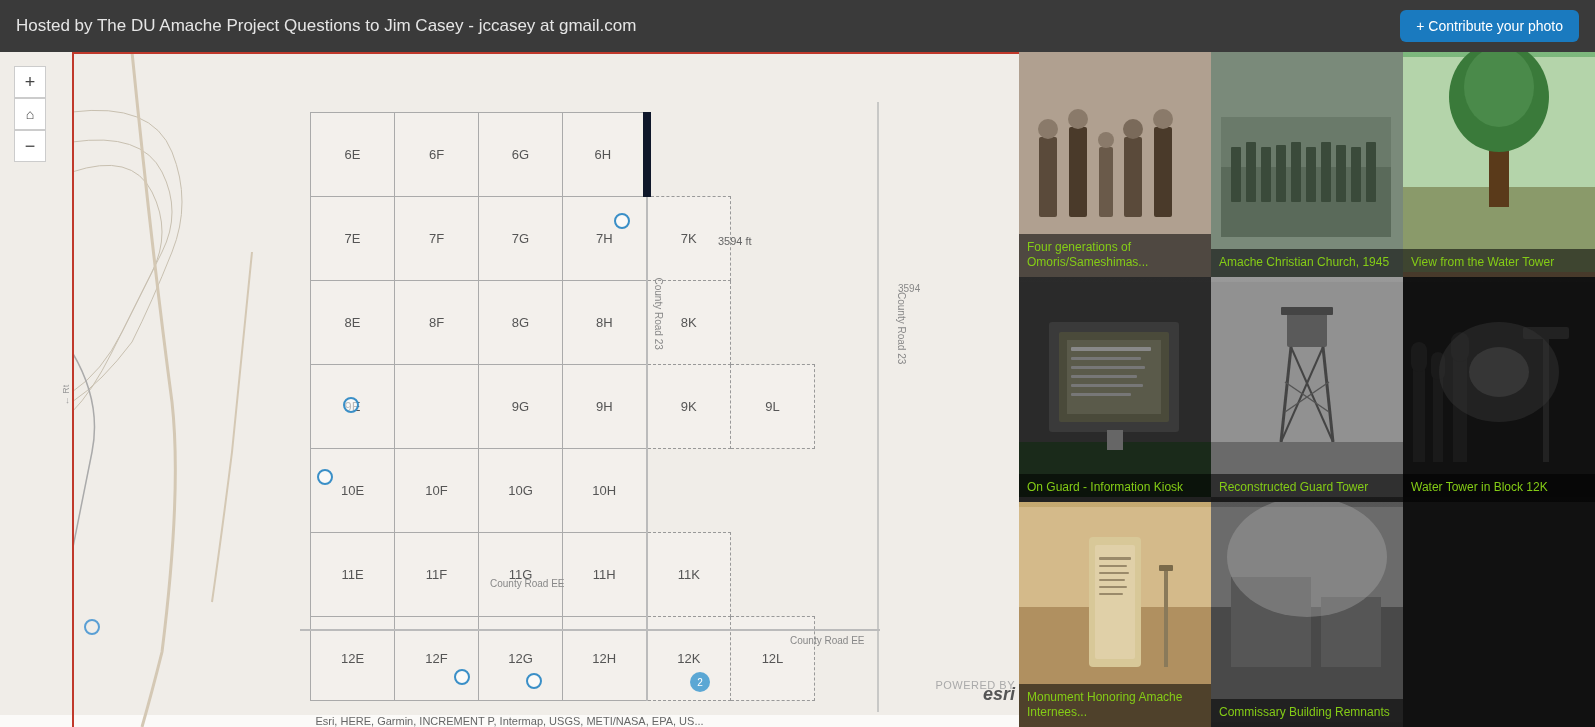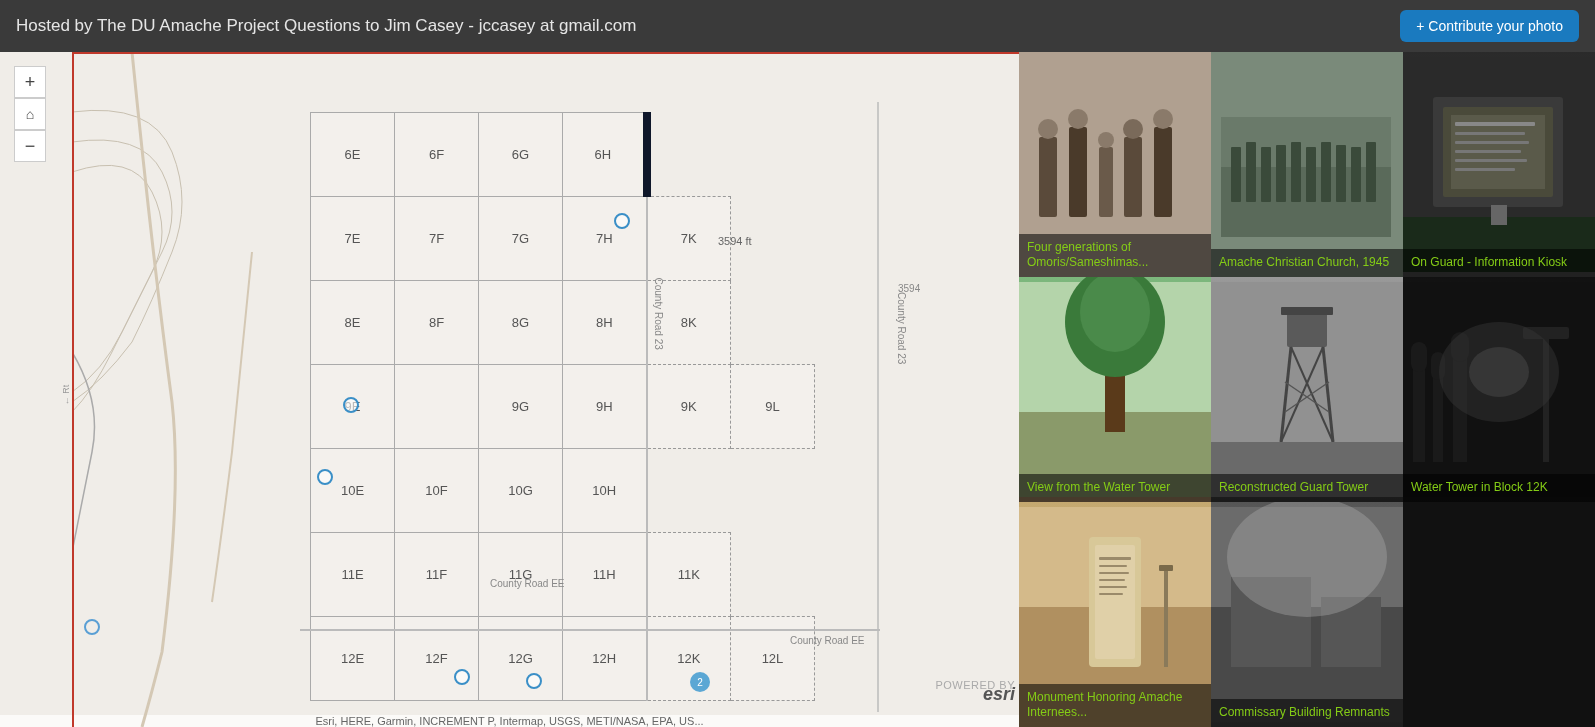--- a/index.html
+++ b/index.html
@@ -440,20 +440,37 @@
           <rect x="110" y="85" width="10" height="60" rx="1" fill="#3a4a3a"></rect>
           <rect x="125" y="88" width="10" height="57" rx="1" fill="#3a4a3a"></rect>
           <rect x="140" y="90" width="10" height="55" rx="1" fill="#3a4a3a"></rect>
           <rect x="155" y="85" width="10" height="60" rx="1" fill="#3a4a3a"></rect>
         </svg>
       </div>
       <div class="photo-caption">Amache Christian Church, 1945</div>
     </div>
 
     <div class="photo-tile">
+      <div class="img-sim sim-tree">
+        <svg width="100%" height="100%" viewBox="0 0 192 215" style="position:absolute;top:0;left:0;">
+          <rect width="192" height="215" fill="#8aaa7a"></rect>
+
+          <rect width="192" height="130" fill="#b4d4aa"></rect>
+
+          <rect y="130" width="192" height="85" fill="#8a9a6a"></rect>
+
+          <rect x="86" y="30" width="20" height="120" fill="#5a3a1a"></rect>
+          <ellipse cx="96" cy="40" rx="50" ry="55" fill="#3a7a3a"></ellipse>
+          <ellipse cx="96" cy="30" rx="35" ry="40" fill="#4a8a4a"></ellipse>
+        </svg>
+      </div>
+      <div class="photo-caption">View from the Water Tower</div>
+    </div>
+
+    <div class="photo-tile">
       <div class="img-sim sim-kiosk">
         <svg width="100%" height="100%" viewBox="0 0 192 215" style="position:absolute;top:0;left:0;">
           <rect width="192" height="215" fill="#2a2a2a"></rect>
 
           <rect x="30" y="40" width="130" height="110" rx="3" fill="#3a3a3a"></rect>
           <rect x="40" y="50" width="110" height="90" rx="2" fill="#4a4a3a"></rect>
           <rect x="48" y="58" width="94" height="74" fill="#5a5a4a"></rect>
 
           <rect x="52" y="65" width="80" height="4" rx="1" fill="#888"></rect>
           <rect x="52" y="75" width="70" height="3" rx="1" fill="#777"></rect>
@@ -464,37 +481,20 @@
 
           <rect x="0" y="160" width="192" height="55" fill="#1a2a1a"></rect>
 
           <rect x="88" y="148" width="16" height="20" fill="#666"></rect>
         </svg>
       </div>
       <div class="photo-caption">On Guard - Information Kiosk</div>
     </div>
 
     <div class="photo-tile">
-      <div class="img-sim sim-tree">
-        <svg width="100%" height="100%" viewBox="0 0 192 215" style="position:absolute;top:0;left:0;">
-          <rect width="192" height="215" fill="#8aaa7a"></rect>
-
-          <rect width="192" height="130" fill="#b4d4aa"></rect>
-
-          <rect y="130" width="192" height="85" fill="#8a9a6a"></rect>
-
-          <rect x="86" y="30" width="20" height="120" fill="#5a3a1a"></rect>
-          <ellipse cx="96" cy="40" rx="50" ry="55" fill="#3a7a3a"></ellipse>
-          <ellipse cx="96" cy="30" rx="35" ry="40" fill="#4a8a4a"></ellipse>
-        </svg>
-      </div>
-      <div class="photo-caption">View from the Water Tower</div>
-    </div>
-
-    <div class="photo-tile">
       <div class="img-sim sim-tower">
         <svg width="100%" height="100%" viewBox="0 0 192 215" style="position:absolute;top:0;left:0;">
           <rect width="192" height="215" fill="#888"></rect>
 
           <rect width="192" height="215" fill="#9a9a9a" opacity="0.5"></rect>
 
           <rect x="76" y="30" width="40" height="35" rx="2" fill="#5a5a5a"></rect>
           <rect x="70" y="25" width="52" height="8" rx="1" fill="#444"></rect>
 
           <line x1="80" y1="65" x2="70" y2="160" stroke="#444" stroke-width="3"></line>

